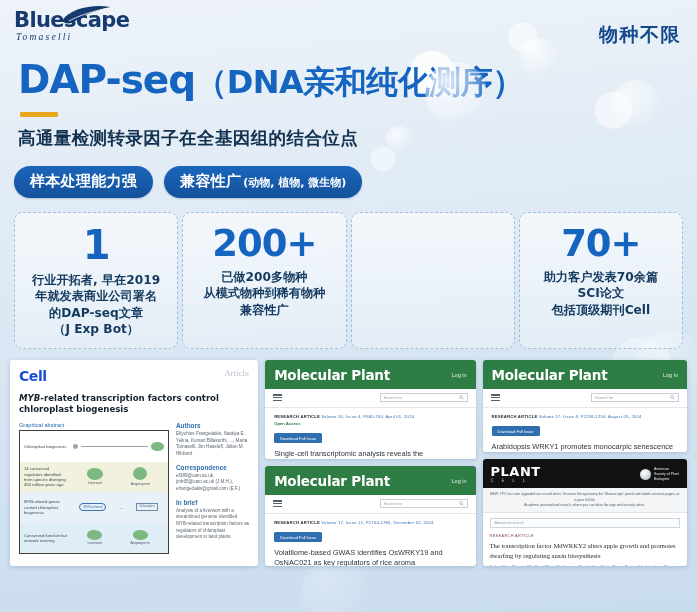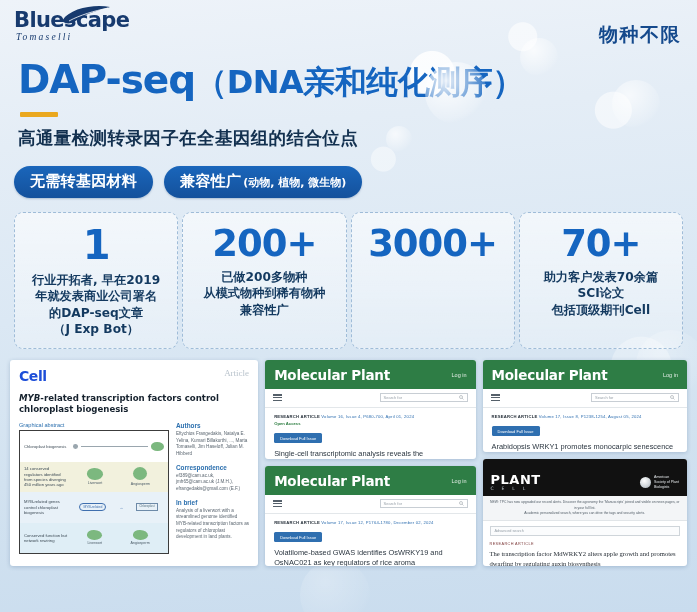--- a/index.html
+++ b/index.html
@@ -107,21 +107,21 @@
   .srch { width:88px; height:9px; border:1px solid #c8ced4; display:flex; align-items:center; justify-content:space-between; padding:0 3px; font-size:4px; color:#9aa3ab; }
   .mp-body { padding:6px 9px 8px; }
   .mp-kicker { font-size:4.2px; color:#4a5560; letter-spacing:.2px; }
   .mp-kicker b { color:#26303a; }
   .mp-kicker a { color:#2f6fb0; }
   .mp-oa { font-size:4.2px; color:#2a7c3f; font-weight:bold; margin-top:2px; }
   .mp-btn { display:inline-block; margin-top:4px; background:#2f6fb0; color:#fff; font-size:4px; padding:2.5px 6px; border-radius:1.5px; }
   .mp-title { margin-top:5px; font-size:7.4px; line-height:1.42; color:#2b3640; }
 
   
-  .pc-head { background:#111; padding:14px 8px 5px; display:flex; align-items:center; justify-content:space-between; }
+  .pc-head { background:#111; padding:6px 8px 5px; display:flex; align-items:center; justify-content:space-between; }
   .pc-logo { line-height:1; }
   .pc-logo .l1 { font-family:"DejaVu Sans", sans-serif; font-weight:bold; font-size:13px; color:#fff; letter-spacing:.5px; }
   .pc-logo .l2 { font-family:"DejaVu Sans", sans-serif; font-size:4.6px; color:#b9c1c8; letter-spacing:3.2px; margin-top:1px; }
   .aspb { display:flex; align-items:center; gap:3px; }
   .aspb-seal { width:11px; height:11px; border-radius:50%; background:radial-gradient(circle at 40% 35%, #fff, #cdd3d8 60%, #8d959c); }
   .aspb-txt { font-size:3.6px; color:#e3e7ea; line-height:1.35; }
   .pc-notice { background:#f3f5f7; padding:4px 7px; font-size:3.4px; color:#55606a; text-align:center; line-height:1.5; border-bottom:1px solid #e1e5e8; }
   .pc-body { padding:5px 7px 7px; }
   .pc-search { border:1px solid #cfd5da; background:#fbfcfd; height:10px; display:flex; align-items:center; padding:0 4px; font-size:3.8px; color:#99a2aa; }
   .pc-kicker { margin-top:6px; font-size:3.8px; color:#7e3b3b; letter-spacing:.4px; }
@@ -154,21 +154,21 @@
 <div class="title-block">
   <div class="main-title">
     <span>DAP-seq</span><span class="paren">（DNA亲和纯化测序）</span>
   </div>
   <div class="gold-rule"></div>
   <div class="subtitle">高通量检测转录因子在全基因组的结合位点</div>
 </div>
 
 <div class="pill-row">
   <div class="pill">
-    <span>无需转基因材料</span>
+    <span>样本处理能力强</span>
   </div>
   <div class="pill">
     <span>兼容性广</span>
     <span class="small">(动物, 植物, 微生物)</span>
   </div>
 </div>
 
 <div class="stats">
   <div class="stat">
     <div class="stat-num one">1</div>
@@ -177,21 +177,20 @@
 的DAP-seq文章
 （J Exp Bot）</div>
   </div>
   <div class="stat">
     <div class="stat-num">200+</div>
     <div class="stat-txt">已做200多物种
 从模式物种到稀有物种
 兼容性广</div>
   </div>
   <div class="stat">
-    <div class="stat-num">3000+</div>
   </div>
   <div class="stat">
     <div class="stat-num">70+</div>
     <div class="stat-txt">助力客户发表70余篇
 SCI论文
 包括顶级期刊Cell</div>
   </div>
 </div>
 
 <div class="papers">

